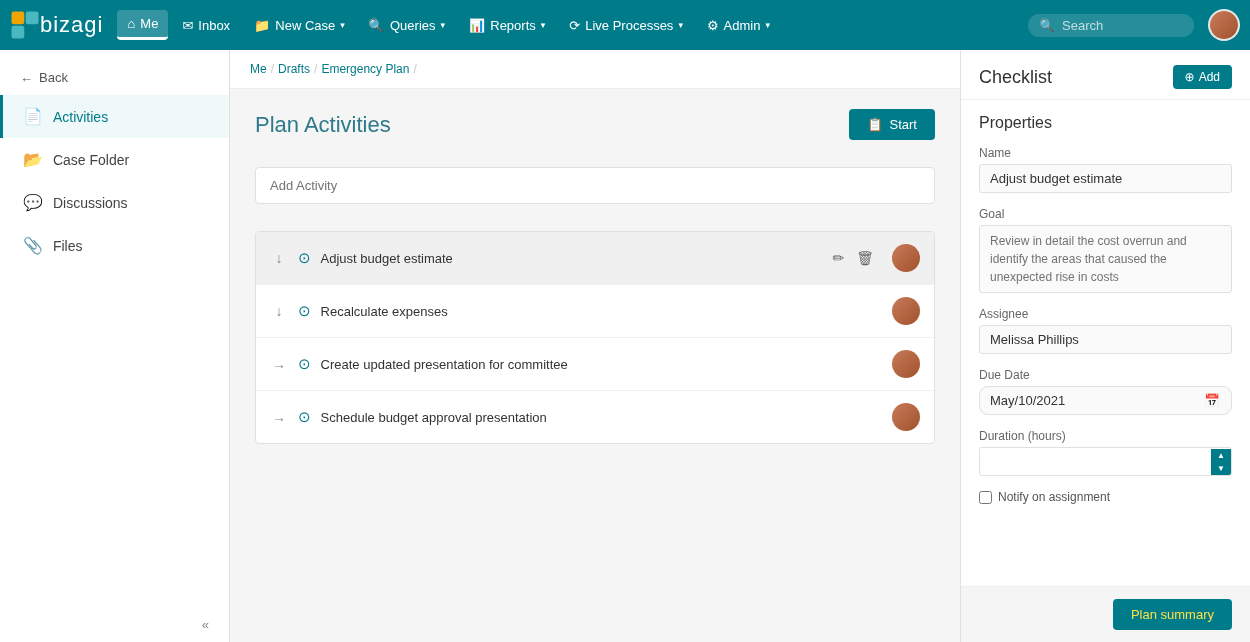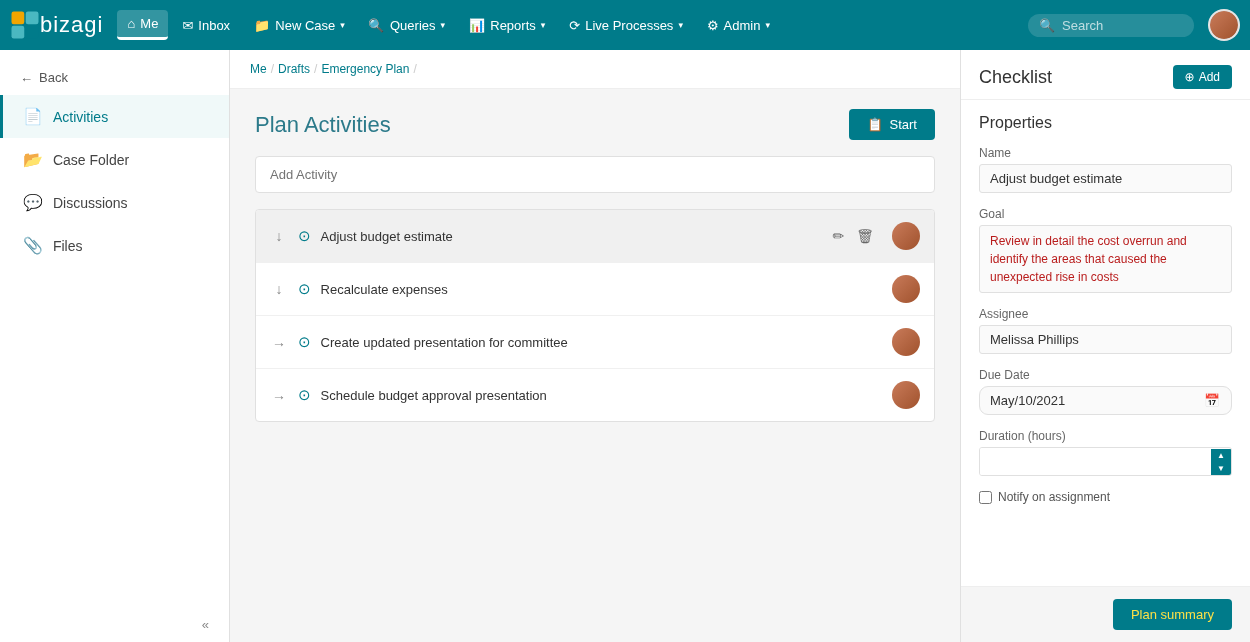--- a/index.html
+++ b/index.html
@@ -143,21 +143,21 @@
     }
     .breadcrumb a { color: #007b8a; text-decoration: none; cursor: pointer; }
 
     
     .main-content {
       flex: 1;
       padding: 20px 25px;
       overflow-y: auto;
       display: flex;
       flex-direction: column;
-      gap: 16px;
+      gap: 27px;
     }
     .page-header {
       display: flex;
       align-items: center;
       justify-content: space-between;
     }
     .page-title {
       font-size: 22px;
       font-weight: 400;
       color: #2c7a8a;
@@ -278,21 +278,21 @@
     .field-value {
       font-size: 13px;
       color: #333;
       padding: 6px 10px;
       border: 1px solid #e0e0e0;
       border-radius: 3px;
       background: #fafafa;
       width: 100%;
     }
     .field-value.goal-text {
-      color: #b91c1c;
+      color: #737373;
       font-size: 12px;
       line-height: 1.5;
       height: auto;
     }
     .field-value.date-field {
       display: flex;
       align-items: center;
       justify-content: space-between;
       border-radius: 9px;
     }

